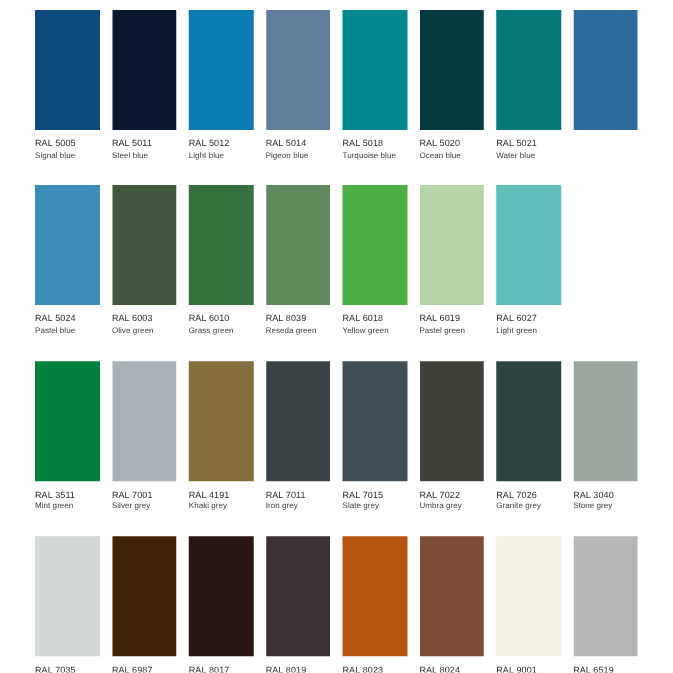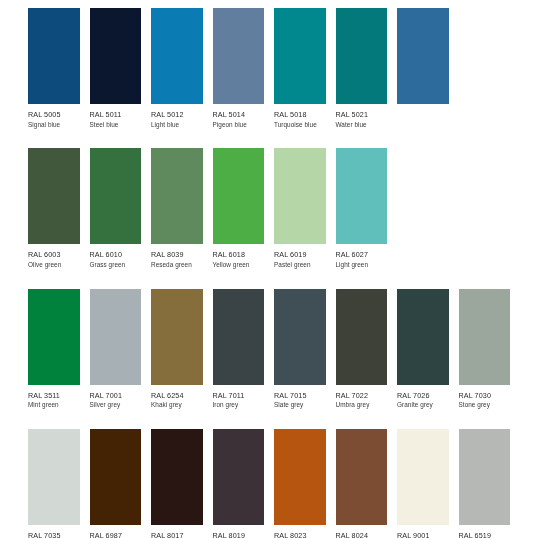--- a/index.html
+++ b/index.html
@@ -96,35 +96,49 @@
       </span>
     </div>
     <div class="swatch-cell">
       <span class="swatch-chip" style="background-color: rgb(0, 136, 143);"></span>
       <span class="swatch-meta">
         <span class="swatch-code">RAL 5018</span>
         <span class="swatch-name">Turquoise blue</span>
       </span>
     </div>
     <div class="swatch-cell">
+      <span class="swatch-chip" style="background-color: rgb(6, 57, 64);"></span>
+      <span class="swatch-meta">
+        <span class="swatch-code">RAL 5020</span>
+        <span class="swatch-name">Ocean blue</span>
+      </span>
+    </div>
+    <div class="swatch-cell">
       <span class="swatch-chip" style="background-color: rgb(4, 121, 124);"></span>
       <span class="swatch-meta">
         <span class="swatch-code">RAL 5021</span>
         <span class="swatch-name">Water blue</span>
       </span>
     </div>
     <div class="swatch-cell">
       <span class="swatch-chip" style="background-color: rgb(44, 107, 155);"></span>
     </div>
   </div>
 
   <div class="row-gap"></div>
 
   <div class="swatch-row">
     <div class="swatch-cell">
+      <span class="swatch-chip" style="background-color: rgb(61, 140, 184);"></span>
+      <span class="swatch-meta">
+        <span class="swatch-code">RAL 5024</span>
+        <span class="swatch-name">Pastel blue</span>
+      </span>
+    </div>
+    <div class="swatch-cell">
       <span class="swatch-chip" style="background-color: rgb(66, 88, 60);"></span>
       <span class="swatch-meta">
         <span class="swatch-code">RAL 6003</span>
         <span class="swatch-name">Olive green</span>
       </span>
     </div>
     <div class="swatch-cell">
       <span class="swatch-chip" style="background-color: rgb(53, 113, 62);"></span>
       <span class="swatch-meta">
         <span class="swatch-code">RAL 6010</span>
@@ -174,21 +188,21 @@
     <div class="swatch-cell">
       <span class="swatch-chip" style="background-color: rgb(166, 176, 181);"></span>
       <span class="swatch-meta">
         <span class="swatch-code">RAL 7001</span>
         <span class="swatch-name">Silver grey</span>
       </span>
     </div>
     <div class="swatch-cell">
       <span class="swatch-chip" style="background-color: rgb(134, 109, 60);"></span>
       <span class="swatch-meta">
-        <span class="swatch-code">RAL 6254</span>
+        <span class="swatch-code">RAL 4191</span>
         <span class="swatch-name">Khaki grey</span>
       </span>
     </div>
     <div class="swatch-cell">
       <span class="swatch-chip" style="background-color: rgb(58, 68, 70);"></span>
       <span class="swatch-meta">
         <span class="swatch-code">RAL 7011</span>
         <span class="swatch-name">Iron grey</span>
       </span>
     </div>
@@ -209,21 +223,21 @@
     <div class="swatch-cell">
       <span class="swatch-chip" style="background-color: rgb(46, 68, 66);"></span>
       <span class="swatch-meta">
         <span class="swatch-code">RAL 7026</span>
         <span class="swatch-name">Granite grey</span>
       </span>
     </div>
     <div class="swatch-cell">
       <span class="swatch-chip" style="background-color: rgb(155, 166, 156);"></span>
       <span class="swatch-meta">
-        <span class="swatch-code">RAL 7030</span>
+        <span class="swatch-code">RAL 3040</span>
         <span class="swatch-name">Stone grey</span>
       </span>
     </div>
   </div>
 
   <div class="row-gap"></div>
 
   <div class="swatch-row">
     <div class="swatch-cell">
       <span class="swatch-chip" style="background-color: rgb(210, 216, 211);"></span>

